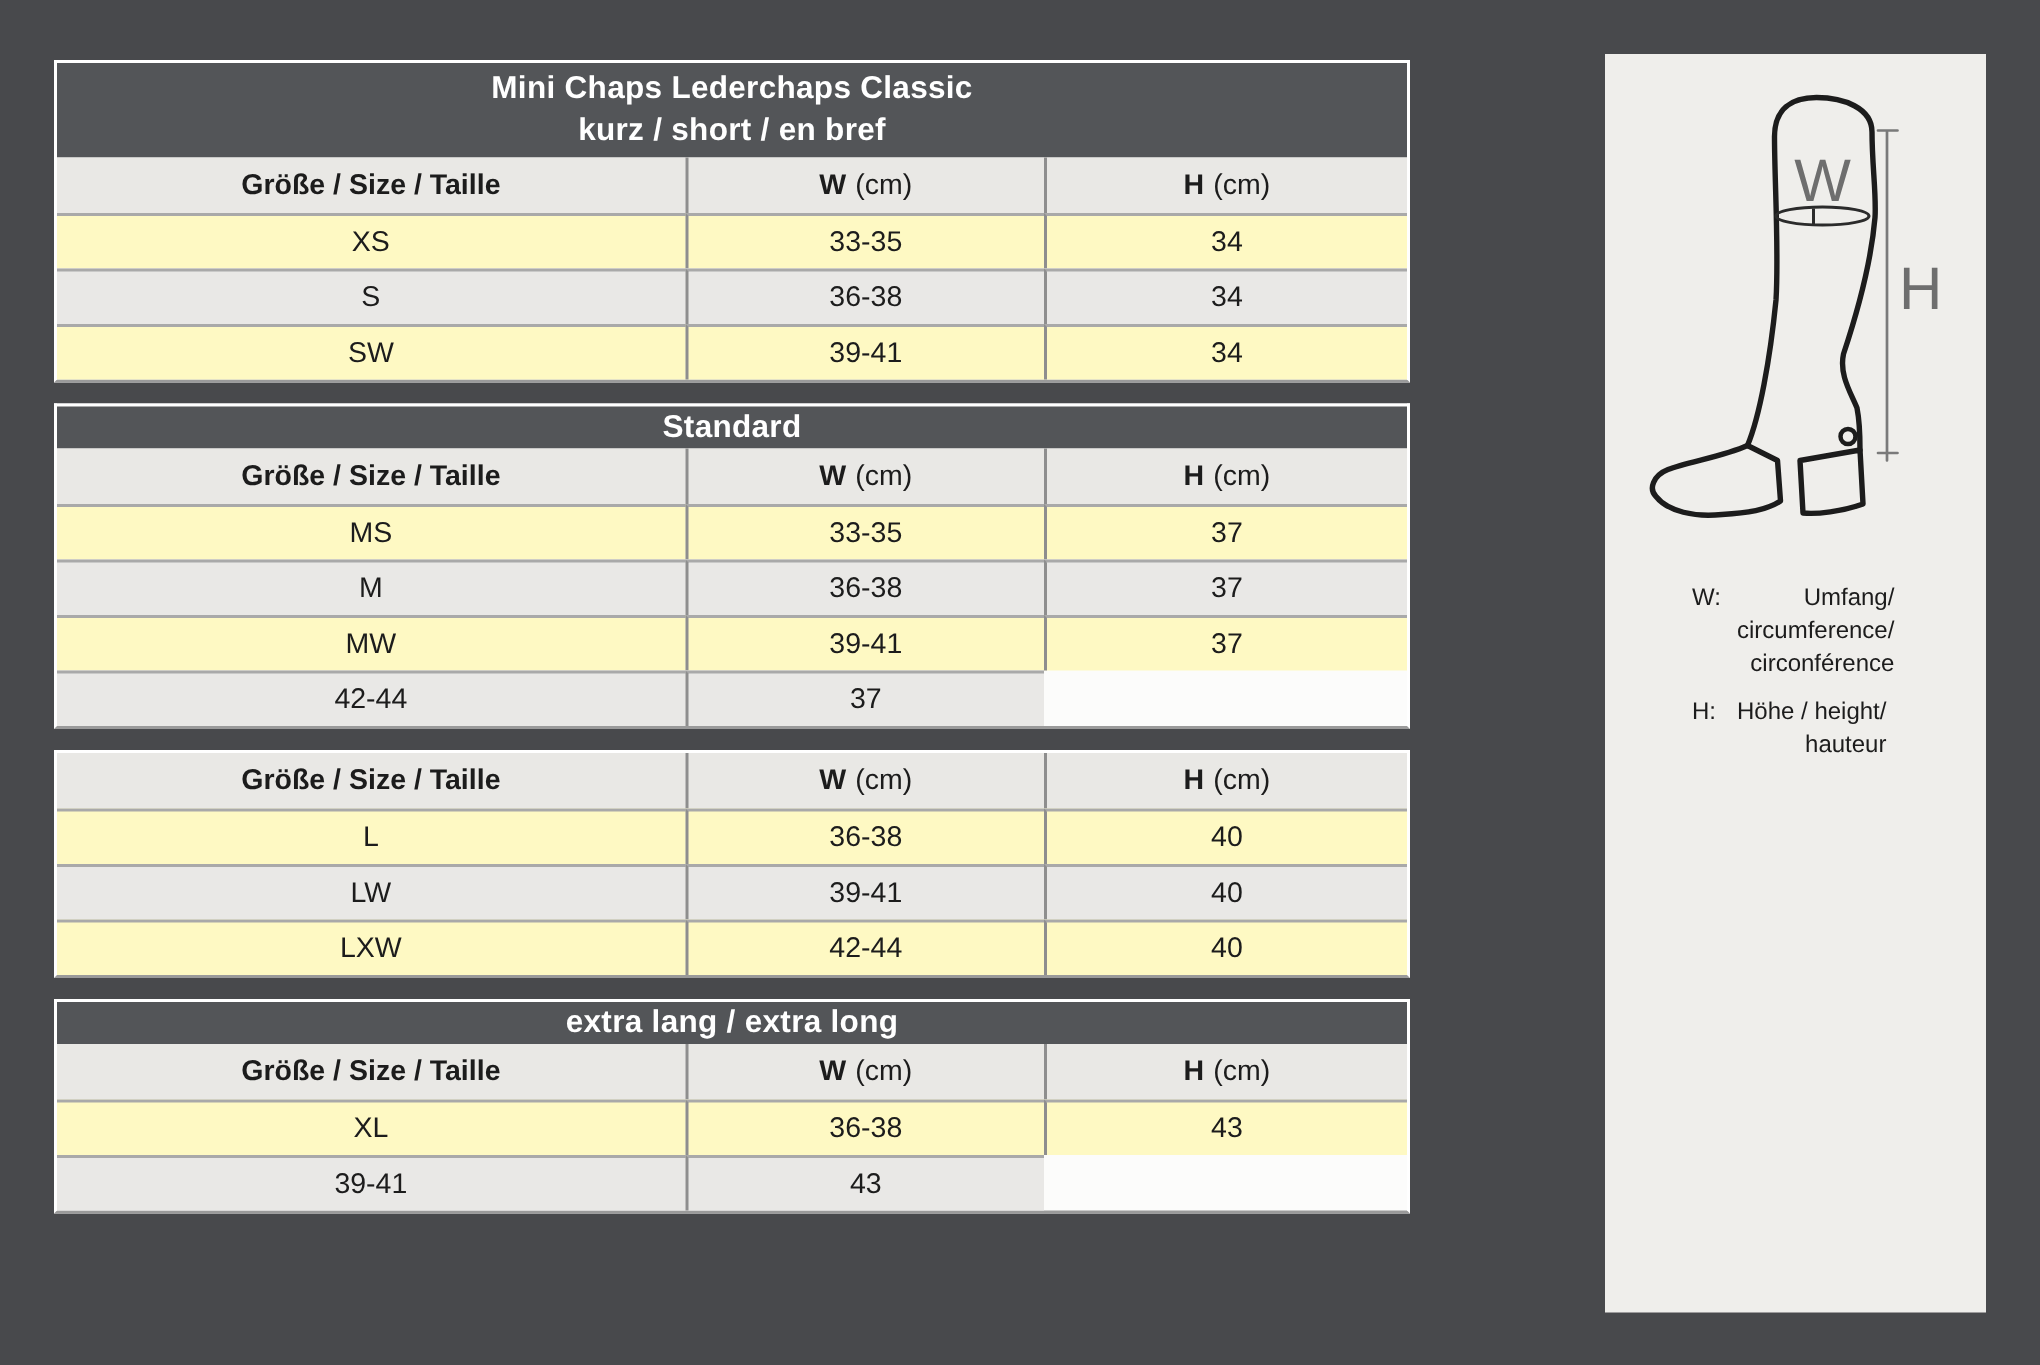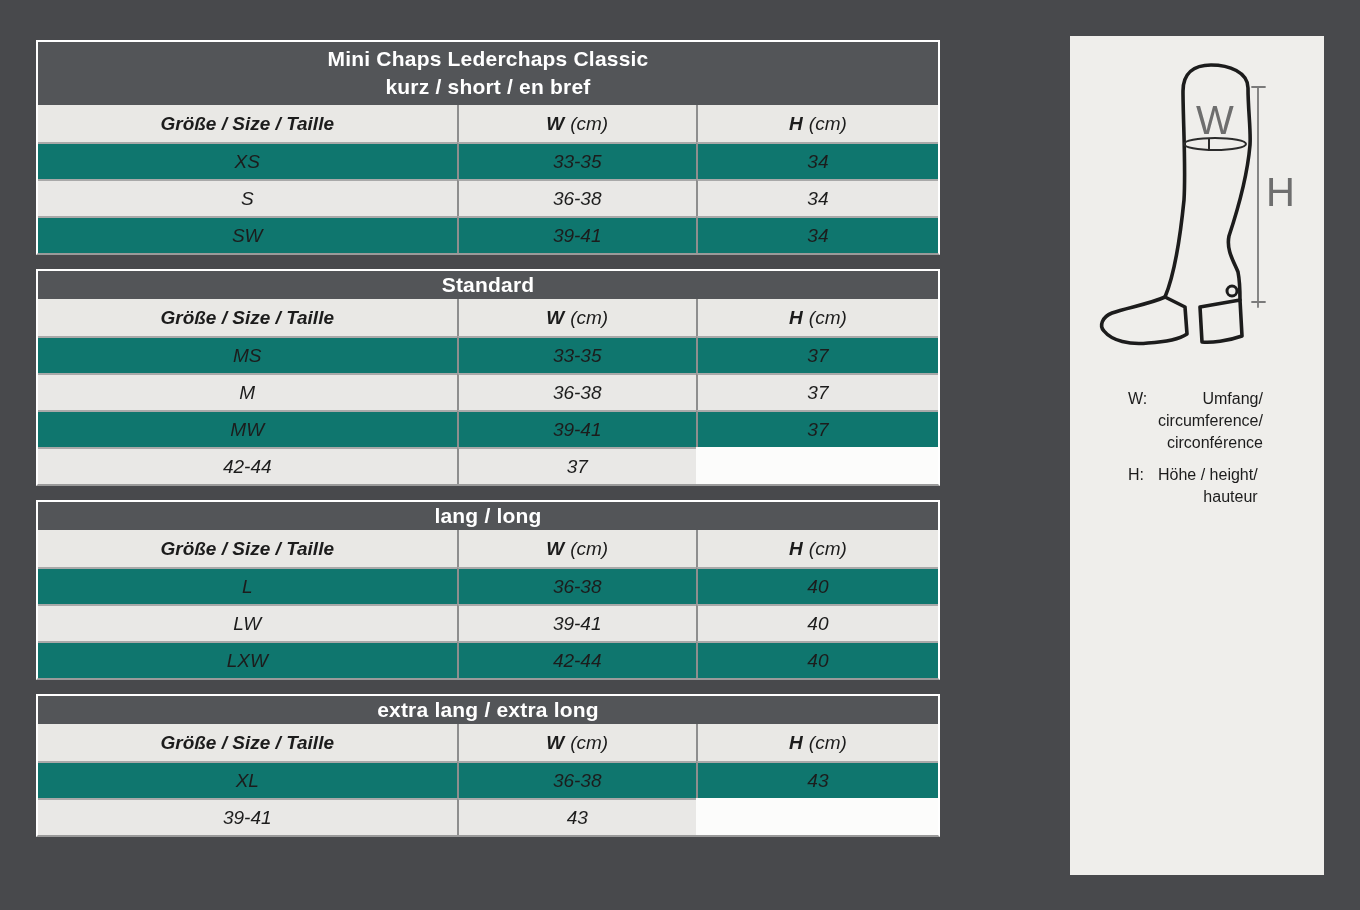--- a/index.html
+++ b/index.html
@@ -14,31 +14,31 @@
     border:2px solid #ffffff;border-bottom-color:#9a9a9a;
     margin-bottom:14px;box-sizing:border-box;width:904px;
     background:#fcfcfb;
   }
   .tbl-title{
     background:#535558;color:#ffffff;font-weight:bold;font-size:21px;
     line-height:28px;text-align:center;padding:0 0;
     letter-spacing:0.2px;
   }
   .tbl-title.two{padding:3px 0 4px;}
-  .row{display:grid;grid-template-columns:46.5% 26.6% 26.9%;font-style:italic;}
+  .row{display:grid;grid-template-columns:46.5% 26.6% 26.9%;}
   .cell{
     height:37px;box-sizing:border-box;
     display:flex;align-items:center;justify-content:center;
     font-size:19px;color:#1c1c1c;background:#fcfcfb;
   }
   .cell + .cell{border-left:2px solid #8e8e8e;}
   .row + .row .cell{border-top:2px solid #a9a9a9;}
   .row.header .cell{background:#e9e8e5;font-weight:bold;}
   .row.r-alt .cell{background:#e9e8e6;}
-  .row.r-white .cell{background:#0f766e;}
+  .row.r-white .cell{background:#fef9c3;}
   .hu{font-weight:normal;margin-left:6px;text-align:right;}
   .side-panel{
     position:absolute;left:1070px;top:36px;width:254px;height:839px;
     background:#efeeeb;
   }
   .boot-svg{position:absolute;left:0;top:14px;}
   .legend{
     position:absolute;left:58px;top:352px;width:180px;
     font-size:16px;line-height:22px;color:#1c1c1c;
   }
@@ -114,23 +114,20 @@
       <div class="cell">39-41</div>
       <div class="cell">37</div>
     </div>
     <div class="row r-alt">
       <div class="cell">42-44</div>
       <div class="cell">37</div>
     </div>
   </section>
 
   <section class="size-table">
-    <header class="tbl-title">
-      <div>lang / long</div>
-    </header>
     <div class="row header">
       <div class="cell">Größe / Size / Taille</div>
       <div class="cell">
           <span class="hb">W</span>
           <span class="hu">(cm)</span>
         </div>
       <div class="cell">
           <span class="hb">H</span>
           <span class="hu">(cm)</span>
         </div>

